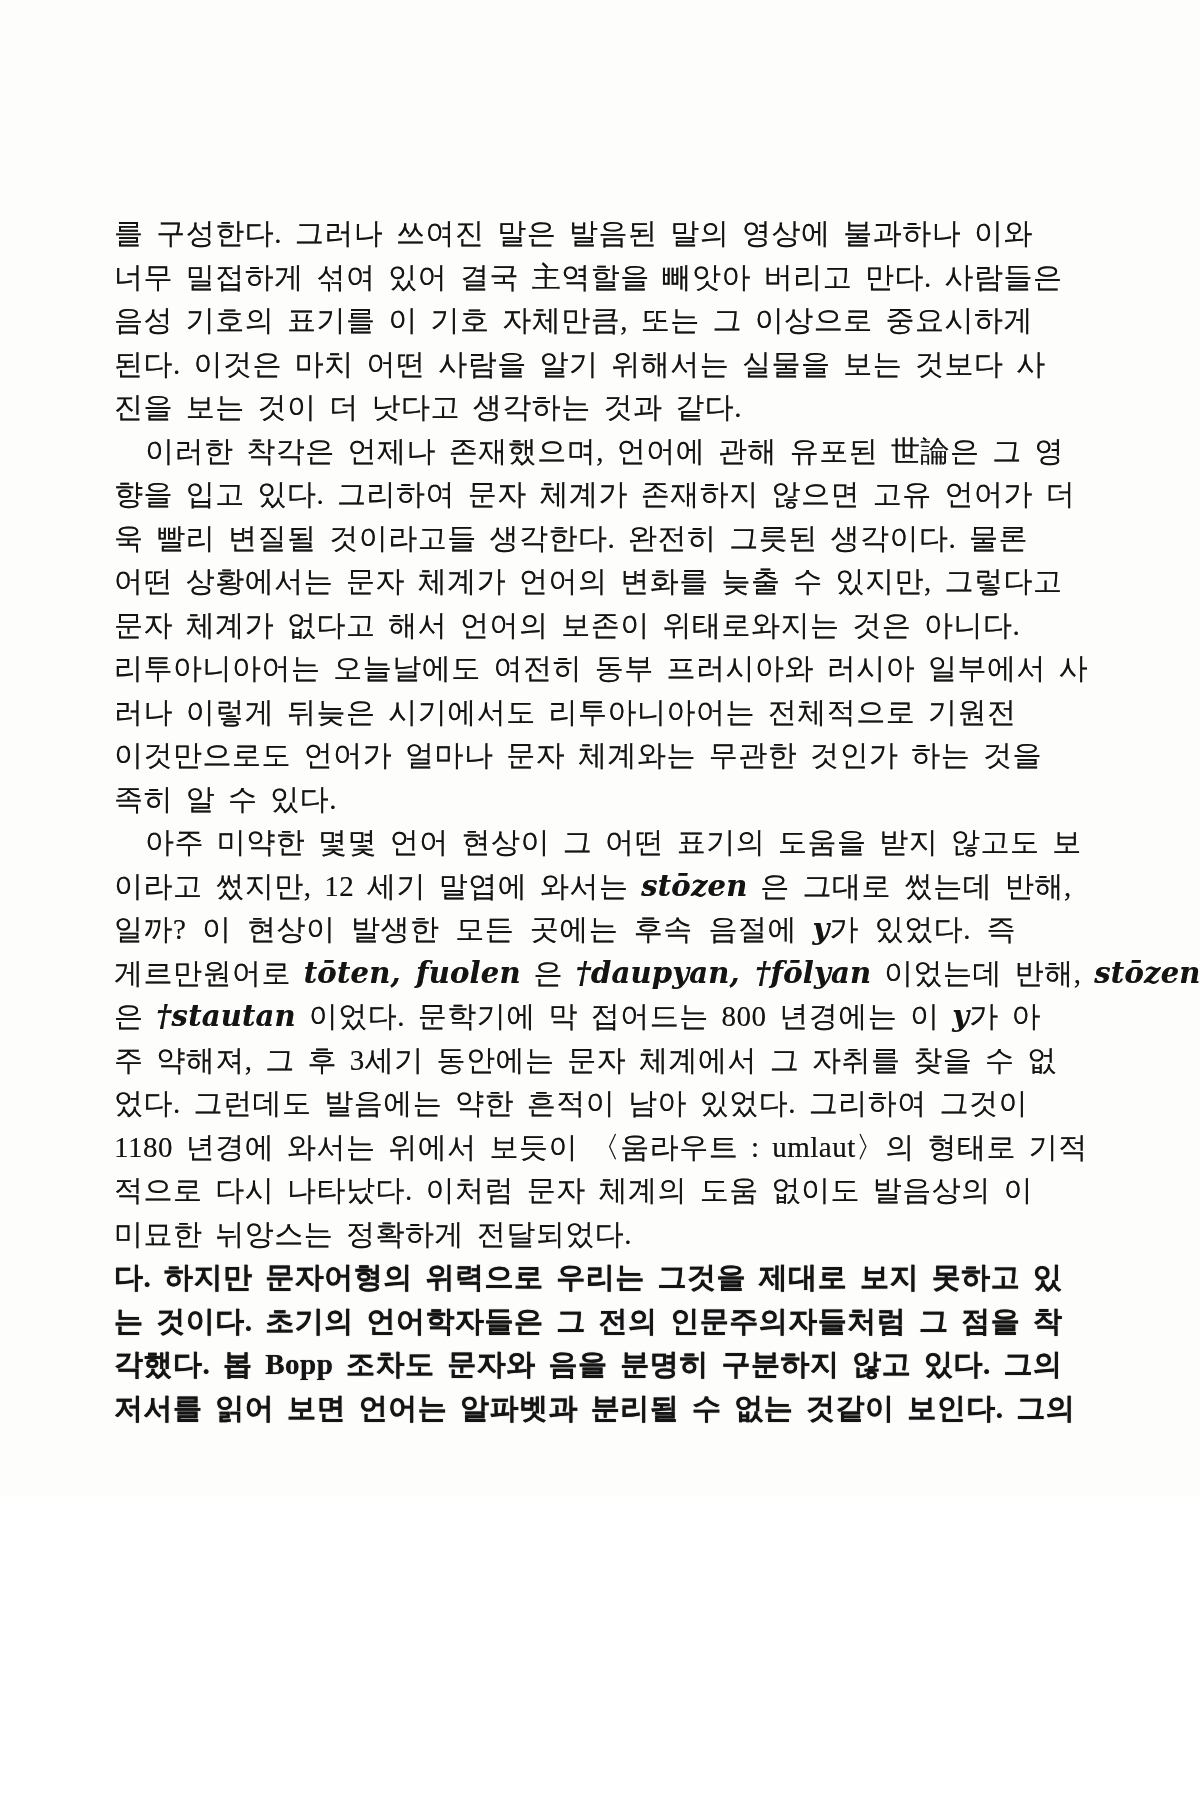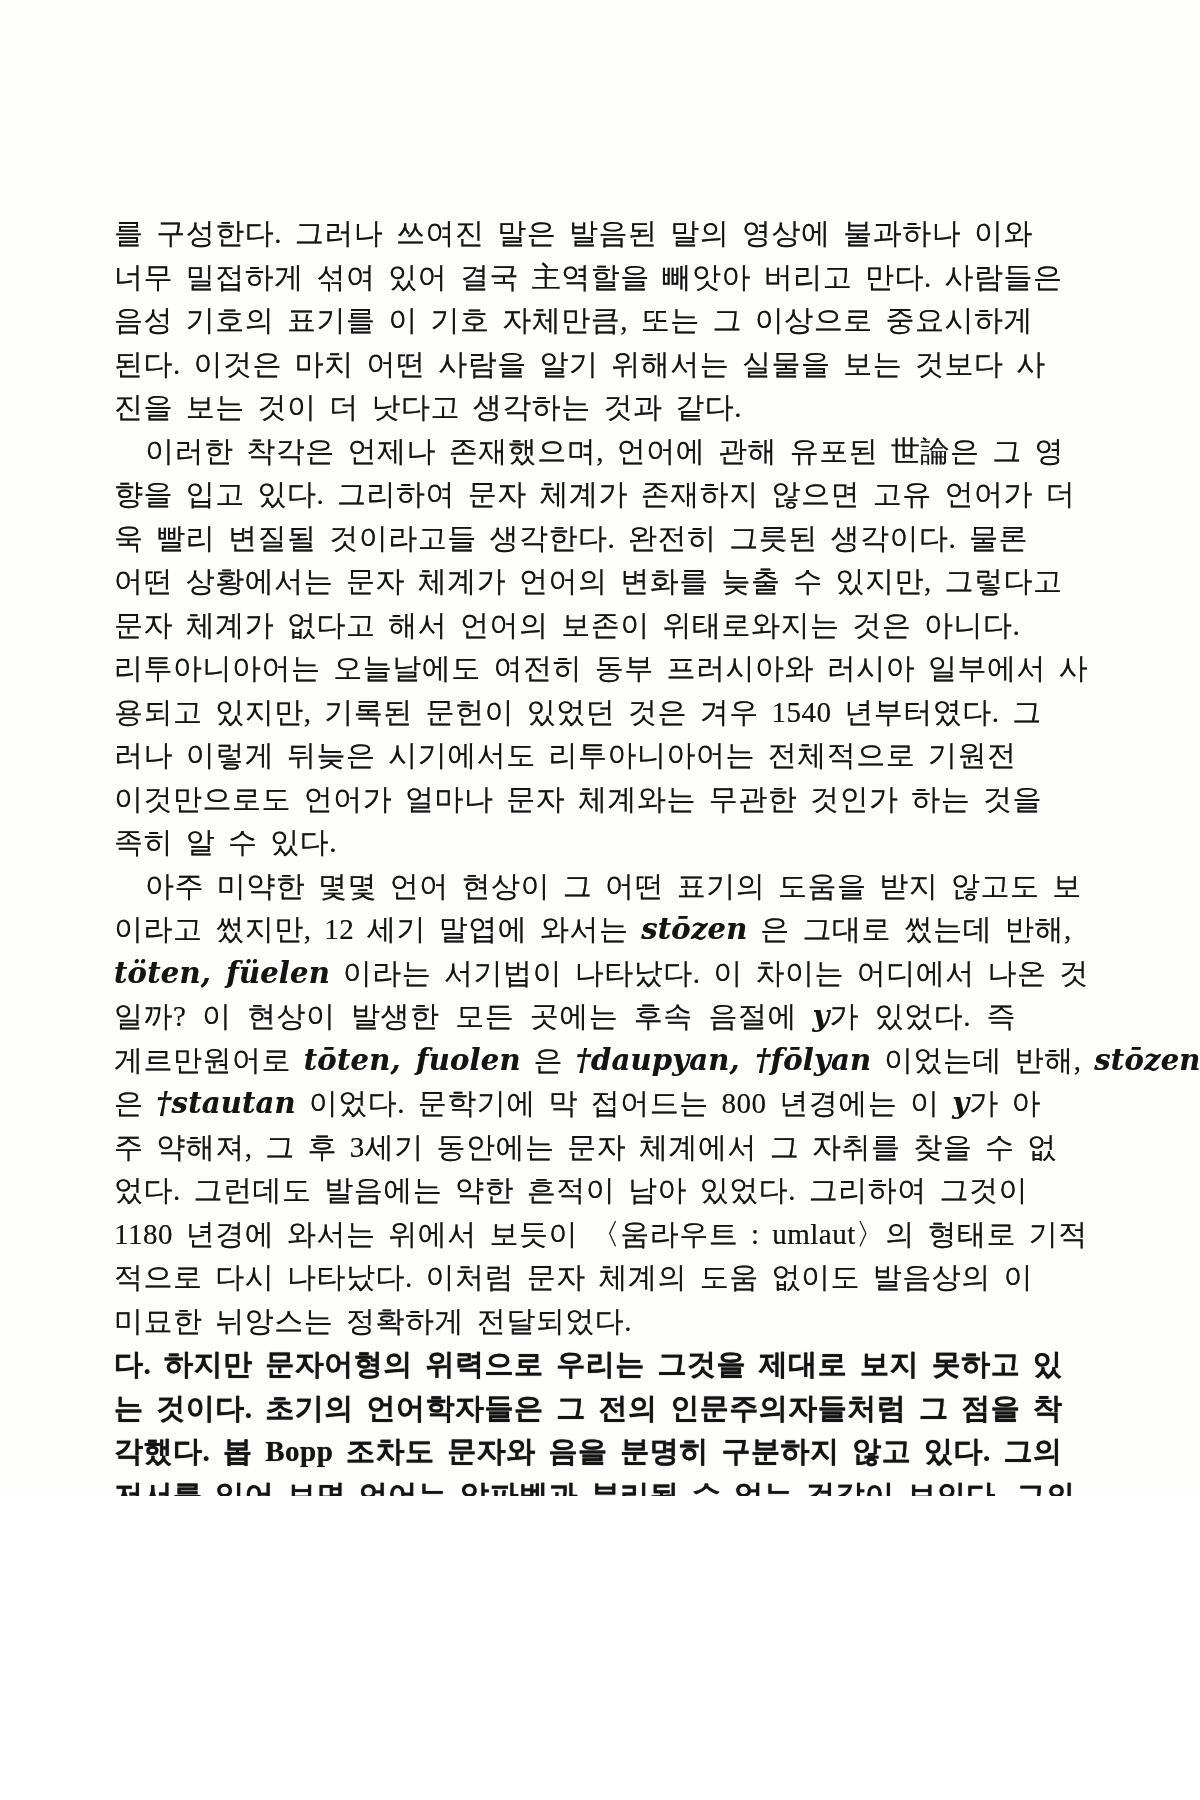--- a/index.html
+++ b/index.html
@@ -70,27 +70,25 @@
       <div class="line"><span>너무 밀접하게 섞여 있어 결국 主역할을 빼앗아 버리고 만다. 사람들은</span></div>
       <div class="line"><span>음성 기호의 표기를 이 기호 자체만큼, 또는 그 이상으로 중요시하게</span></div>
       <div class="line"><span>된다. 이것은 마치 어떤 사람을 알기 위해서는 실물을 보는 것보다 사</span></div>
       <div class="line short-last"><span>진을 보는 것이 더 낫다고 생각하는 것과 같다.</span></div>
       <div class="line indent"><span>이러한 착각은 언제나 존재했으며, 언어에 관해 유포된 世論은 그 영</span></div>
       <div class="line"><span>향을 입고 있다. 그리하여 문자 체계가 존재하지 않으면 고유 언어가 더</span></div>
       <div class="line"><span>욱 빨리 변질될 것이라고들 생각한다. 완전히 그릇된 생각이다. 물론</span></div>
       <div class="line"><span>어떤 상황에서는 문자 체계가 언어의 변화를 늦출 수 있지만, 그렇다고</span></div>
       <div class="line"><span>문자 체계가 없다고 해서 언어의 보존이 위태로와지는 것은 아니다.</span></div>
       <div class="line"><span>리투아니아어는 오늘날에도 여전히 동부 프러시아와 러시아 일부에서 사</span></div>
-      <div class="line"><span>용되고 있지만, 기록된 문헌이 있었던 것은 겨우 1540 년부터였다. 그</span></div>
       <div class="line"><span>러나 이렇게 뒤늦은 시기에서도 리투아니아어는 전체적으로 기원전</span></div>
       <div class="line"><span>이것만으로도 언어가 얼마나 문자 체계와는 무관한 것인가 하는 것을</span></div>
       <div class="line short-last"><span>족히 알 수 있다.</span></div>
       <div class="line indent"><span>아주 미약한 몇몇 언어 현상이 그 어떤 표기의 도움을 받지 않고도 보</span></div>
       <div class="line"><span>이라고 썼지만, 12 세기 말엽에 와서는 </span><span class="lat">stōzen</span><span> 은 그대로 썼는데 반해,</span></div>
-      <div class="line"><span class="lat">töten, füelen</span><span> 이라는 서기법이 나타났다. 이 차이는 어디에서 나온 것</span></div>
       <div class="line"><span>일까? 이 현상이 발생한 모든 곳에는 후속 음절에 </span><span class="lat">y</span><span>가 있었다. 즉</span></div>
       <div class="line"><span>게르만원어로 </span><span class="lat">tōten, fuolen</span><span> 은 </span><span class="lat">†daupyan, †fōlyan</span><span> 이었는데 반해, </span><span class="lat">stōzen</span></div>
       <div class="line"><span>은 </span><span class="lat">†stautan</span><span> 이었다. 문학기에 막 접어드는 800 년경에는 이 </span><span class="lat">y</span><span>가 아</span></div>
       <div class="line"><span>주 약해져, 그 후 3세기 동안에는 문자 체계에서 그 자취를 찾을 수 없</span></div>
       <div class="line"><span>었다. 그런데도 발음에는 약한 흔적이 남아 있었다. 그리하여 그것이</span></div>
       <div class="line"><span>1180 년경에 와서는 위에서 보듯이 〈움라우트 : umlaut〉의 형태로 기적</span></div>
       <div class="line"><span>적으로 다시 나타났다. 이처럼 문자 체계의 도움 없이도 발음상의 이</span></div>
       <div class="line short-last"><span>미묘한 뉘앙스는 정확하게 전달되었다.</span></div>
       <div class="line heavy"><span>다. 하지만 문자어형의 위력으로 우리는 그것을 제대로 보지 못하고 있</span></div>
       <div class="line heavy"><span>는 것이다. 초기의 언어학자들은 그 전의 인문주의자들처럼 그 점을 착</span></div>

